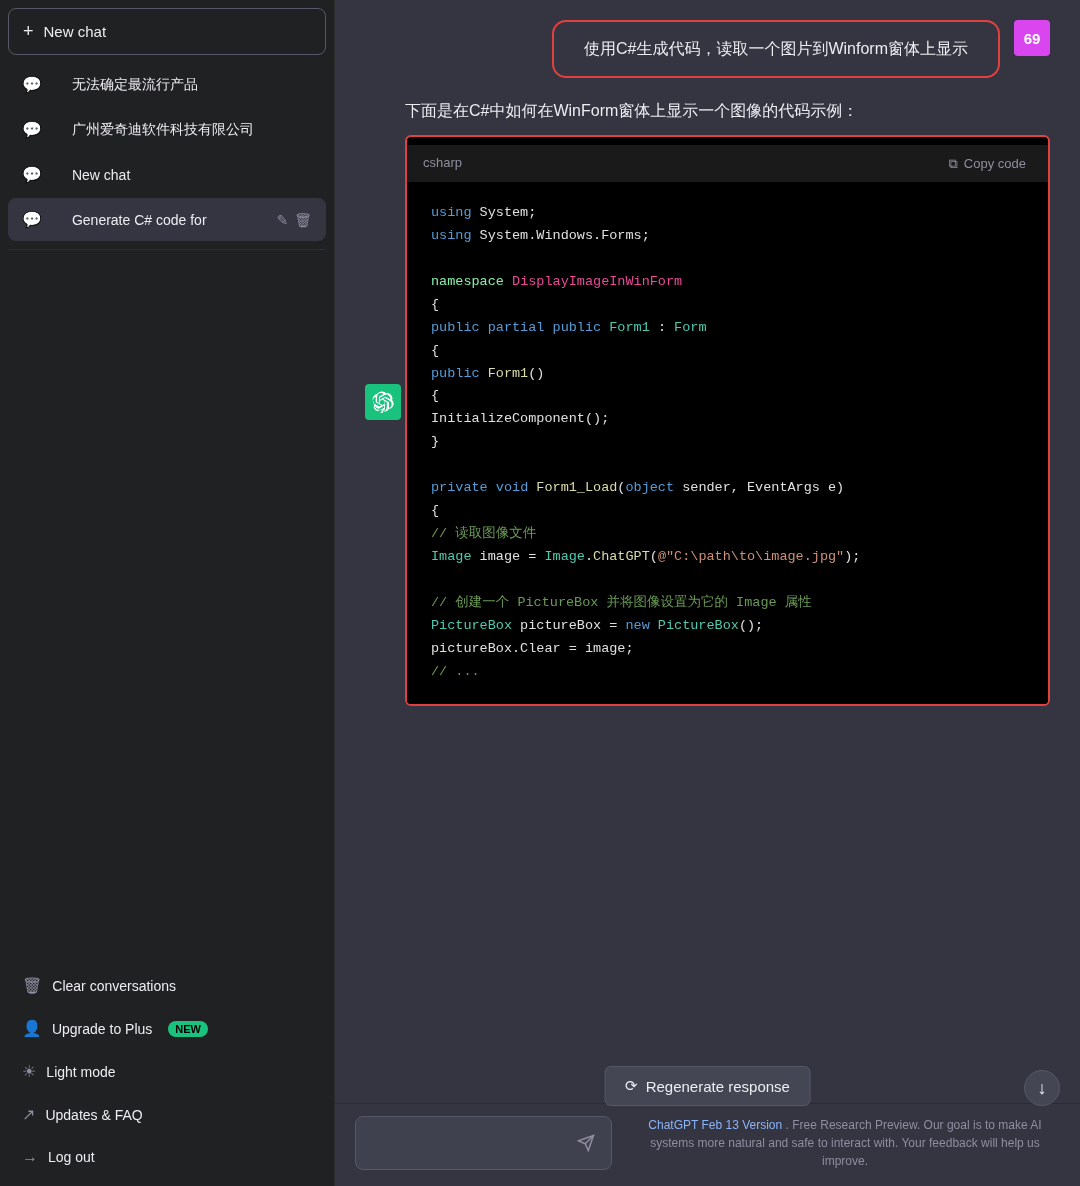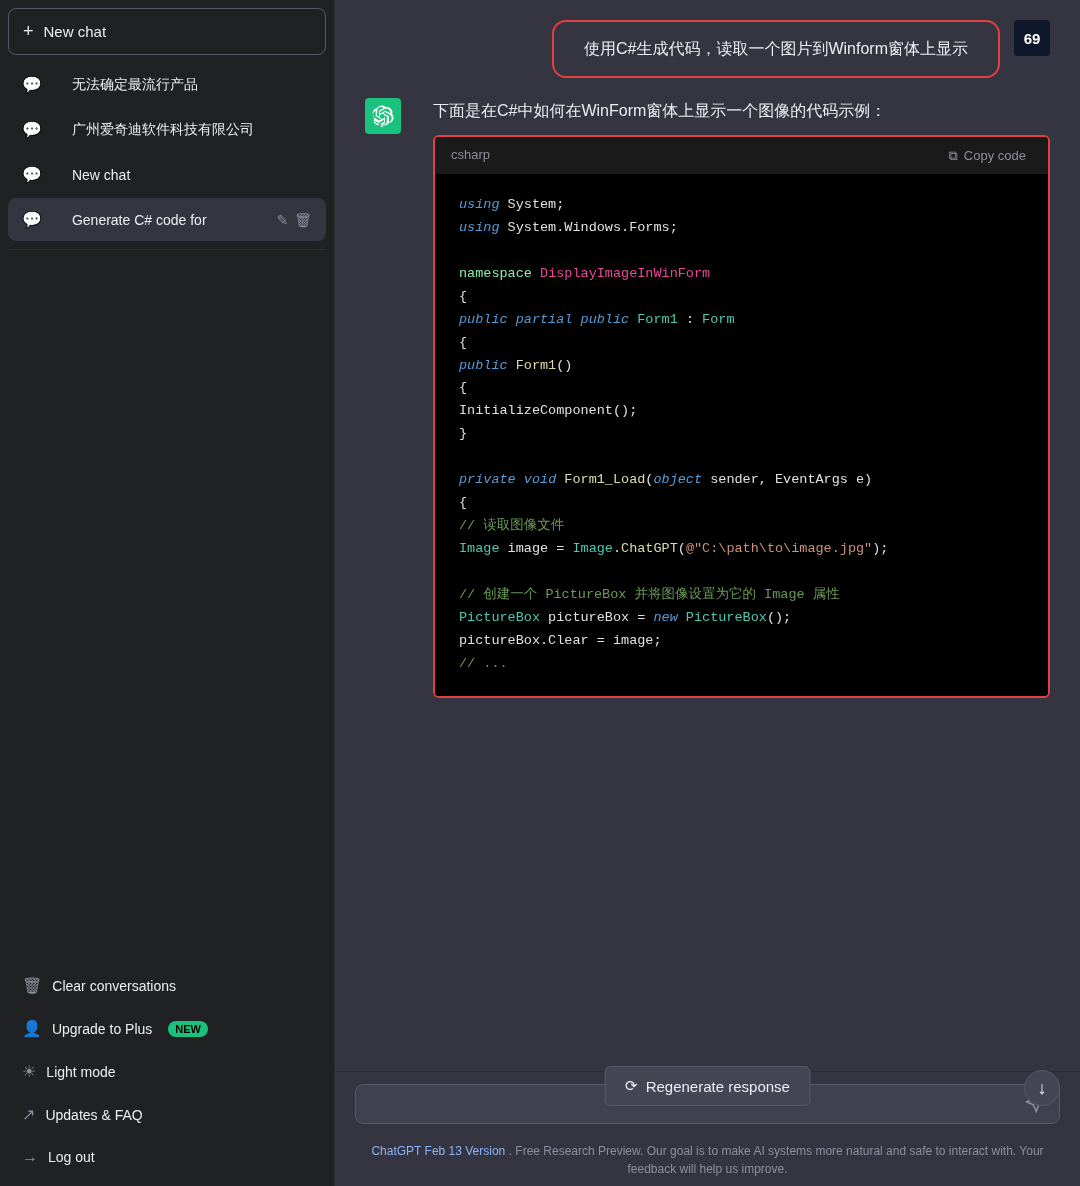--- a/index.html
+++ b/index.html
@@ -134,21 +134,21 @@
     
     .user-message-row {
       display: flex;
       justify-content: flex-end;
       align-items: flex-start;
       gap: 14px;
     }
     .user-avatar {
       width: 36px;
       height: 36px;
-      background: #0f172a;
+      background: #d946ef;
       border-radius: 4px;
       display: flex;
       align-items: center;
       justify-content: center;
       color: #fff;
       font-weight: bold;
       font-size: 15px;
       flex-shrink: 0;
     }
     .user-bubble {
@@ -158,22 +158,22 @@
       line-height: 1.6;
       max-width: 680px;
       border: 2px solid #e04040;
       border-radius: 14px;
       padding: 14px 30px;
     }
 
     
     .ai-message-row {
       display: flex;
-      align-items: flex-start;
-      gap: 32px;
+      align-items: center;
+      gap: 4px;
     }
     .ai-avatar {
       width: 36px;
       height: 36px;
       background: #19c37d;
       border-radius: 4px;
       display: flex;
       align-items: center;
       justify-content: center;
       flex-shrink: 0;
@@ -203,20 +203,21 @@
       max-width: 680px;
     }
     .code-block-header {
       display: flex;
       justify-content: space-between;
       align-items: center;
       background: #1a1a1a;
       padding: 8px 16px;
       color: #8e8ea0;
       font-size: 13px;
+      margin-top: 8px;
     }
     .copy-code-btn {
       display: flex;
       align-items: center;
       gap: 6px;
       color: #8e8ea0;
       cursor: pointer;
       background: transparent;
       border: none;
       font-size: 13px;
@@ -224,21 +225,21 @@
     }
     .code-block {
       padding: 20px 24px;
       font-family: 'Consolas', 'Courier New', monospace;
       font-size: 13.5px;
       line-height: 1.7;
       color: #e0e0e0;
       overflow-x: auto;
       background: #000;
     }
-    .kw { color: #569cd6; font-style: italic; }
+    .kw { color: #569cd6; }
     .kw2 { color: #86efac; }
     .cls { color: #4ec9b0; }
     .str { color: #ce9178; }
     .cm { color: #6a9955; }
     .fn { color: #dcdcaa; }
     .ns { color: #ec4899; }
     .plain { color: #e0e0e0; }
 
     
     .regenerate-overlay {
@@ -274,24 +275,23 @@
       align-items: center;
       justify-content: center;
       cursor: pointer;
       color: #ececf1;
       font-size: 18px;
       z-index: 10;
     }
 
     
     .input-area {
-      padding: 12px 20px 8px;
+      padding: 12px 20px 16px;
       background: #343541;
       display: flex;
-      flex-direction: column;
       gap: 18px;
       border-top: 1px solid #2d2d2d;
     }
     .input-row {
       display: flex;
       align-items: center;
       background: #40414f;
       border-radius: 8px;
       padding: 10px 16px;
       gap: 10px;

